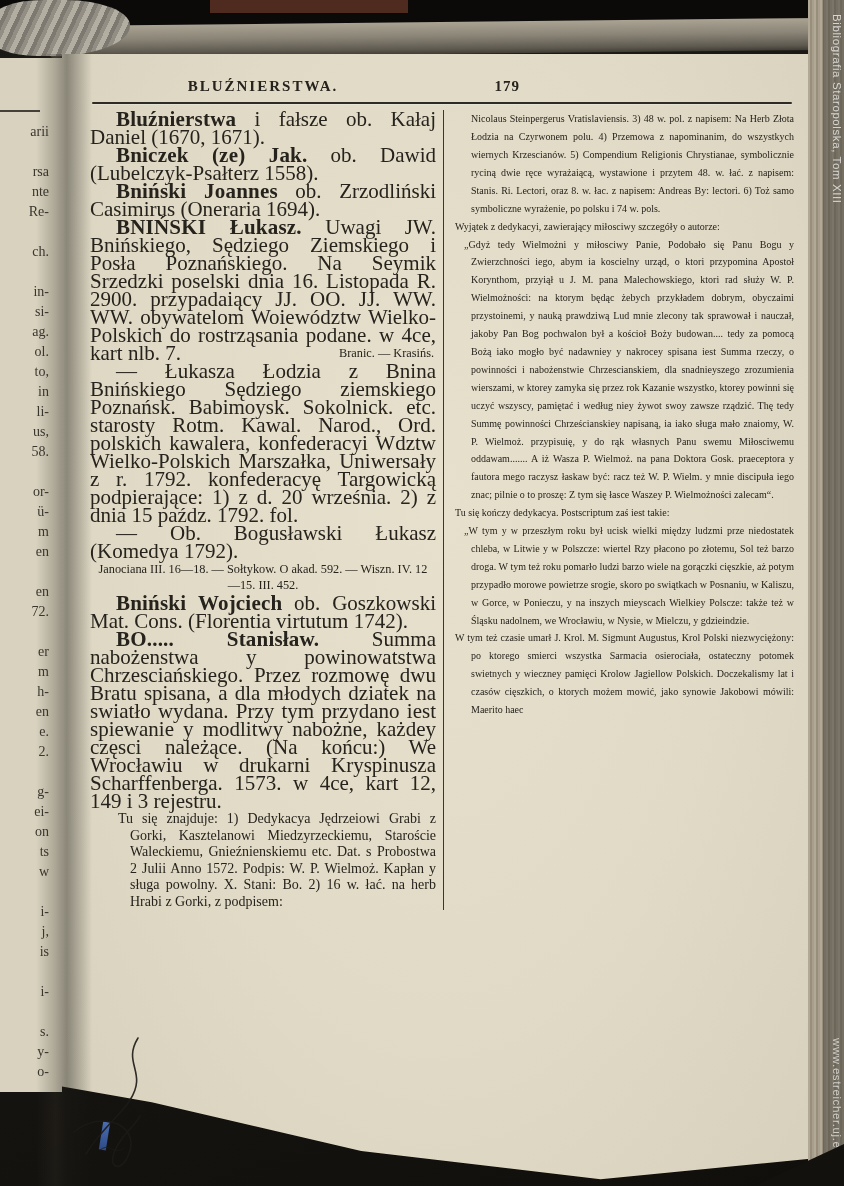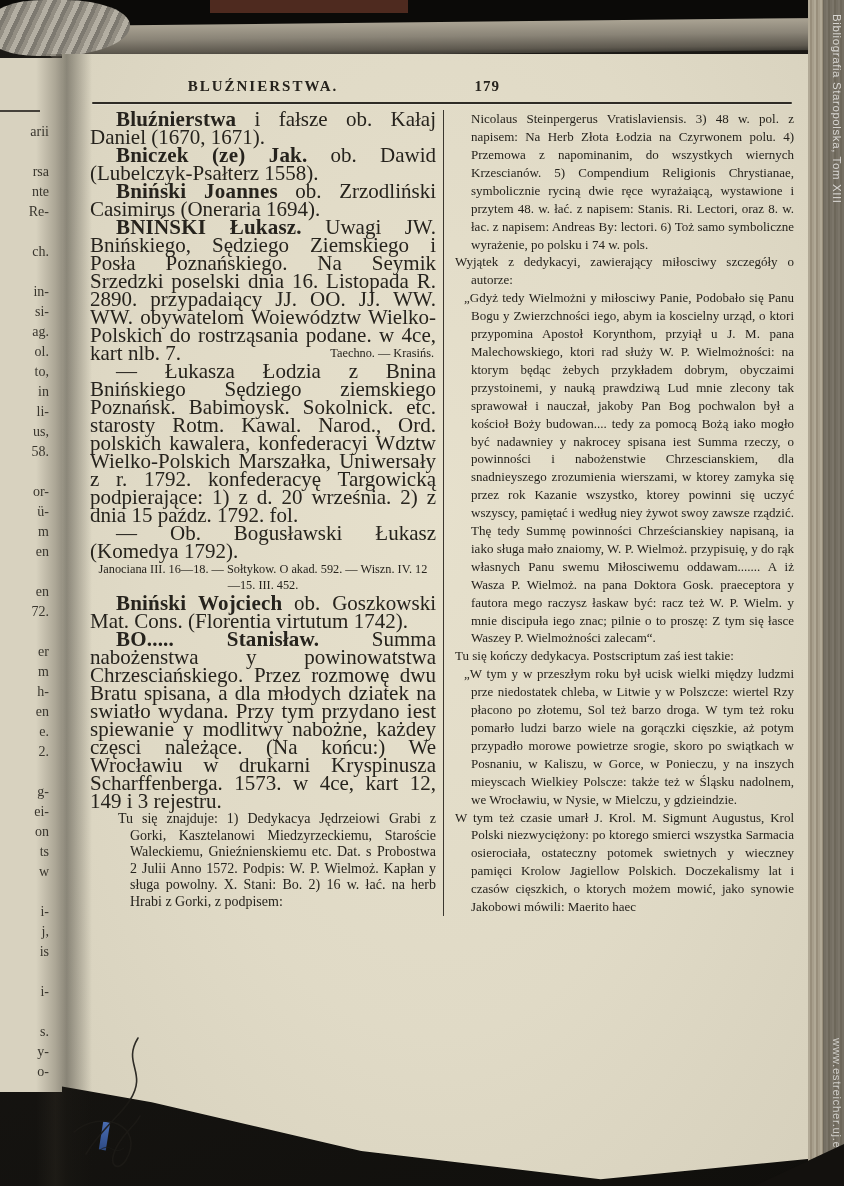--- a/index.html
+++ b/index.html
@@ -21,40 +21,40 @@
   .facing-rule{position:absolute;top:52px;left:0;width:40px;height:2px;background:#45413a;}
   .frags{position:absolute;top:64px;right:13px;text-align:right;white-space:pre-line;
     font-size:14px;line-height:20px;color:#39362e;}
   .gutter-shadow{position:absolute;left:36px;top:54px;width:56px;height:1132px;z-index:4;pointer-events:none;
     background:linear-gradient(90deg,rgba(0,0,0,0) 0%,rgba(55,50,40,.28) 35%,rgba(28,26,21,.42) 55%,rgba(0,0,0,0) 100%);}
   
   .page{position:absolute;left:62px;top:54px;width:748px;height:1132px;z-index:3;
     background:radial-gradient(ellipse at 50% 40%, #e6e0cc 0%, #e0dac6 55%, #d6d0bc 100%);
     clip-path:polygon(0 0,100% 0,100% 97.6%,72% 99.4%,40% 96.9%,12% 92.6%,0 91.2%);}
   .page-inner{padding:24px 16px 0 28px;color:#26231d;}
-  .page-header{display:flex;align-items:baseline;font-weight:bold;font-size:15px;}
+  .page-header{display:flex;align-items:baseline;font-weight:bold;font-size:15px;gap:20px;}
   .h-left{width:346px;text-align:center;letter-spacing:2px;}
   .h-right{flex:1;display:flex;align-items:baseline;}
   .h-center{flex:1;text-align:center;letter-spacing:1px;position:relative;}
   .ghost{position:absolute;left:62%;top:0;opacity:.13;letter-spacing:1px;filter:blur(.4px);}
   .h-num{width:64px;text-align:right;padding-right:6px;letter-spacing:1px;}
   .header-rule{height:2.2px;background:#2e2b25;border-radius:2px;margin:7px 2px 6px 2px;
     box-shadow:0 1px 0 rgba(255,255,255,.25);}
   .cols{display:flex;align-items:stretch;}
   .col-left{width:346px;padding-right:7px;}
   .col-right{flex:1;border-left:1.6px solid #3b372f;padding-left:11px;}
   
   .entry{font-size:21px;line-height:18px;text-align:justify;text-indent:26px;margin:0;}
   .entry b{letter-spacing:.2px;}
   .ref-right{font-size:12.3px;line-height:16px;text-align:right;margin:-17px 2px 1px 0;}
   .ref-center{font-size:12.3px;line-height:16px;text-align:center;margin:1px 8px;}
   .annot{font-size:14px;line-height:16.5px;text-align:justify;margin:1px 0 0 0;
     padding-left:40px;text-indent:-12px;}
   
-  .rc{font-size:13px;line-height:17.9px;text-align:justify;margin:0;}
+  .rc{font-size:10px;line-height:17.9px;text-align:justify;margin:0;}
   .rc-cont{padding-left:16px;}
   .rc-intro{padding-left:16px;text-indent:-16px;}
   .rc-quote{padding-left:16px;text-indent:-7px;}
   
   .fore-edge{position:absolute;top:0;right:0;width:36px;height:1186px;z-index:5;
     background:repeating-linear-gradient(90deg,#b1a996 0 2px,#988e7b 2px 4px,#a79e8b 4px 6px);}
   .watermark-band{position:absolute;top:0;right:0;width:21px;height:1186px;z-index:6;background:rgba(58,56,52,.46);}
   .wm{position:absolute;right:1px;writing-mode:vertical-rl;font-family:"Liberation Sans",sans-serif;
     font-size:11.5px;letter-spacing:.6px;color:#d7d5d1;z-index:7;}
   .wm-top{top:14px;}
@@ -133,22 +133,22 @@
       <div class="h-right">
         <div class="h-num">179</div>
       </div>
     </div>
     <div class="header-rule"></div>
     <div class="cols">
       <div class="col-left">
         <p class="entry"><b>Bluźnierstwa</b><span> i fałsze ob. Kałaj Daniel (1670, 1671).</span></p>
         <p class="entry"><b>Bniczek (ze) Jak.</b><span> ob. Dawid (Lubelczyk-Psałterz 1558).</span></p>
         <p class="entry"><b>Bniński Joannes</b><span> ob. Zrzodliński Casimirus (Oneraria 1694).</span></p>
-        <p class="entry"><b>BNIŃSKI Łukasz.</b><span> Uwagi JW. Bnińskiego, Sędziego Ziemskiego i Posła Poznańskiego. Na Seymik Srzedzki poselski dnia 16. Listopada R. 2890. przypadaiący JJ. OO. JJ. WW. WW. obywatelom Woiewództw Wielko-Polskich do rostrząsania podane. w 4ce, kart nlb. 7.</span></p>
-        <p class="ref-right">Taechno. — Krasińs.</p>
+        <p class="entry"><b>BNIŃSKI Łukasz.</b><span> Uwagi JW. Bnińskiego, Sędziego Ziemskiego i Posła Poznańskiego. Na Seymik Srzedzki poselski dnia 16. Listopada R. 2900. przypadaiący JJ. OO. JJ. WW. WW. obywatelom Woiewództw Wielko-Polskich do rostrząsania podane. w 4ce, kart nlb. 7.</span></p>
+        <p class="ref-right">Branic. — Krasińs.</p>
         <p class="entry">— Łukasza Łodzia z Bnina Bnińskiego Sędziego ziemskiego Poznańsk. Babimoysk. Sokolnick. etc. starosty Rotm. Kawal. Narod., Ord. polskich kawalera, konfederacyi Wdztw Wielko-Polskich Marszałka, Uniwersały z r. 1792. konfederacyę Targowicką podpierające: 1) z d. 20 września. 2) z dnia 15 paźdz. 1792. fol.</p>
         <p class="entry">— Ob. Bogusławski Łukasz (Komedya 1792).</p>
         <p class="ref-center">Janociana III. 16—18. — Sołtykow. O akad. 592. — Wiszn. IV. 12—15. III. 452.</p>
         <p class="entry"><b>Bniński Wojciech</b><span> ob. Goszkowski Mat. Cons. (Florentia virtutum 1742).</span></p>
         <p class="entry"><b>BO..... Stanisław.</b><span> Summa nabożenstwa y powinowatstwa Chrzesciańskiego. Przez rozmowę dwu Bratu spisana, a dla młodych dziatek na swiatło wydana. Przy tym przydano iest spiewanie y modlitwy nabożne, każdey częsci należące. (Na końcu:) We Wrocławiu w drukarni Kryspinusza Scharffenberga. 1573. w 4ce, kart 12, 149 i 3 rejestru.</span></p>
         <p class="annot">Tu się znajduje: 1) Dedykacya Jędrzeiowi Grabi z Gorki, Kasztelanowi Miedzyrzeckiemu, Staroście Waleckiemu, Gnieźnienskiemu etc. Dat. s Probostwa 2 Julii Anno 1572. Podpis: W. P. Wielmoż. Kapłan y sługa powolny. X. Stani: Bo. 2) 16 w. łać. na herb Hrabi z Gorki, z podpisem:</p>
       </div>
       <div class="col-right">
         <p class="rc rc-cont">Nicolaus Steinpergerus Vratislaviensis. 3) 48 w. pol. z napisem: Na Herb Złota Łodzia na Czyrwonem polu. 4) Przemowa z napominanim, do wszystkych wiernych Krzescianów. 5) Compendium Religionis Chrystianae, symbolicznie ryciną dwie ręce wyrażaiącą, wystawione i przytem 48. w. łać. z napisem: Stanis. Ri. Lectori, oraz 8. w. łac. z napisem: Andreas By: lectori. 6) Toż samo symboliczne wyrażenie, po polsku i 74 w. pols.</p>
         <p class="rc rc-intro">Wyjątek z dedykacyi, zawierający miłosciwy szczegóły o autorze:</p>

